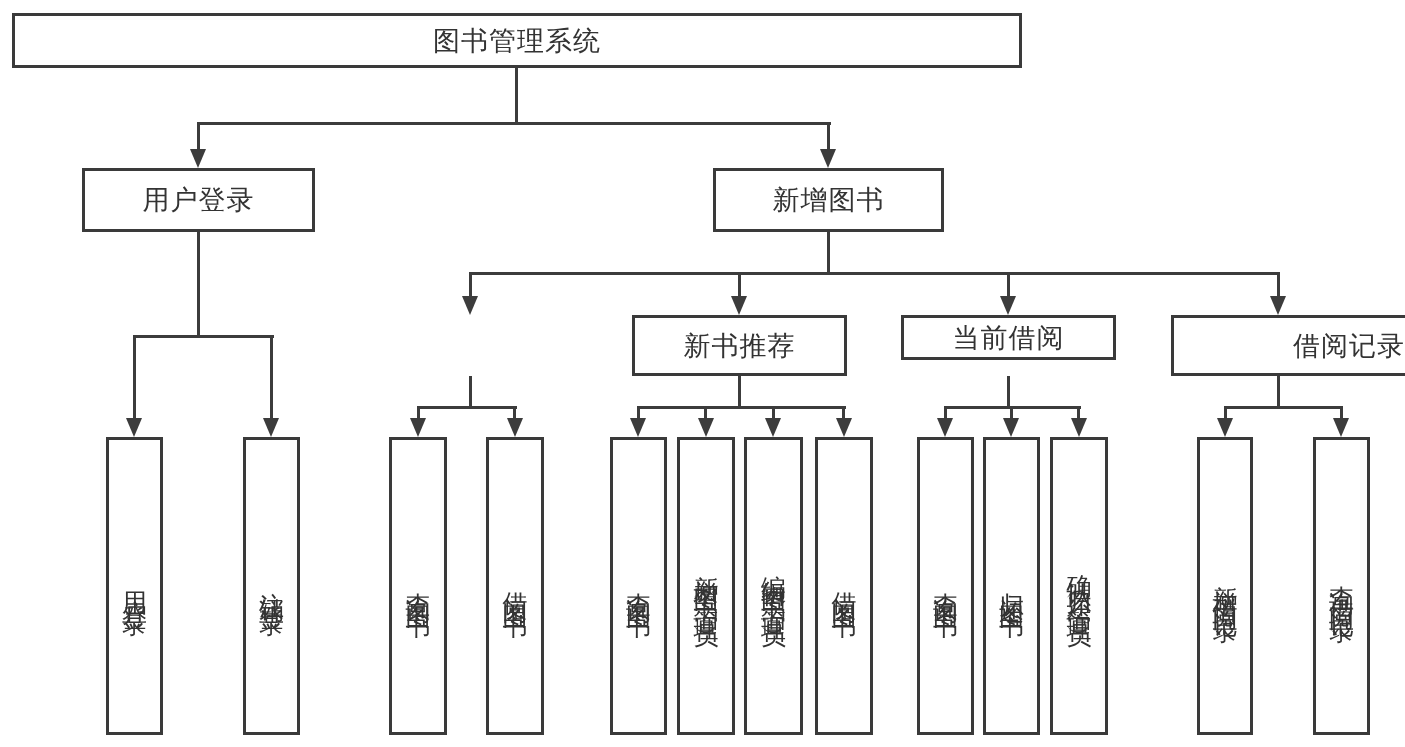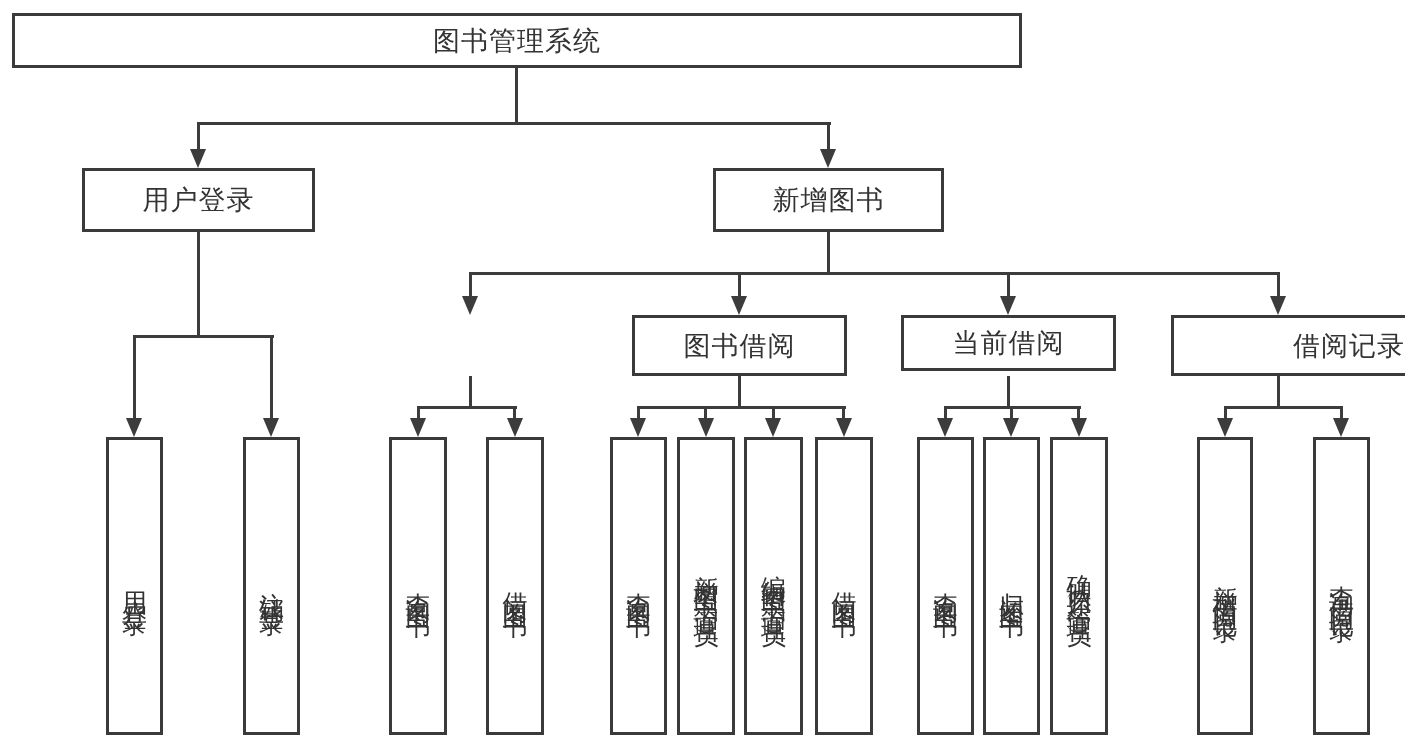--- a/index.html
+++ b/index.html
@@ -43,24 +43,24 @@
   <div class="box" style="left:82px; top:168px; width:233px; height:64px;">
     <span class="hlabel">用户登录</span>
   </div>
 
   <div class="box" style="left:713px; top:168px; width:231px; height:64px;">
     <span class="hlabel">新增图书</span>
   </div>
 
 
   <div class="box" style="left:632px; top:315px; width:215px; height:61px;">
-    <span class="hlabel">图书借阅</span>
+    <span class="hlabel">新书推荐</span>
   </div>
 
-  <div class="box" style="left:901px; top:315px; width:215px; height:56px;">
+  <div class="box" style="left:901px; top:315px; width:215px; height:45px;">
     <span class="hlabel">当前借阅</span>
   </div>
 
   <div class="box" style="left:1171px; top:315px; width:237px; height:61px;justify-content:flex-end;">
     <span class="hlabel">借阅记录</span>
   </div>
 
   <div class="box" style="left:106px; top:437px; width:57px; height:298px;">
     <span class="vlabel">用户登录</span>
   </div>

